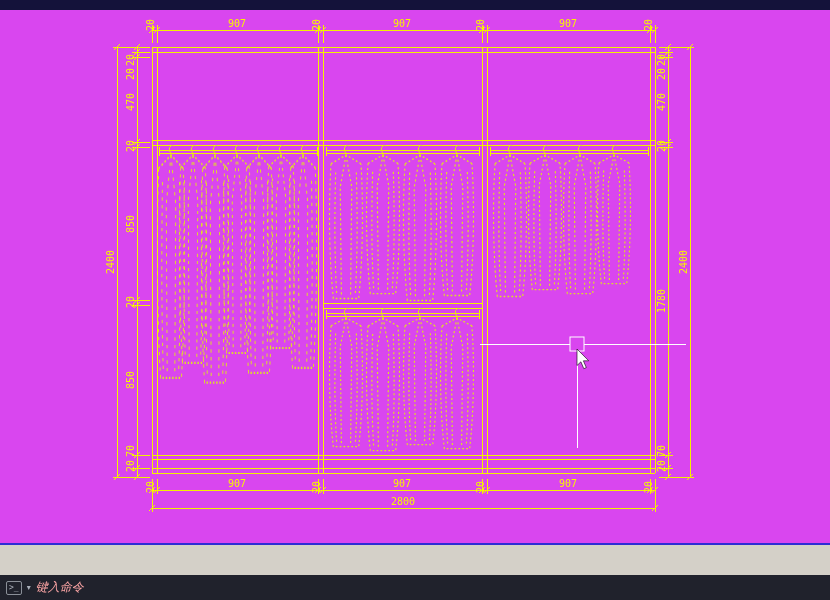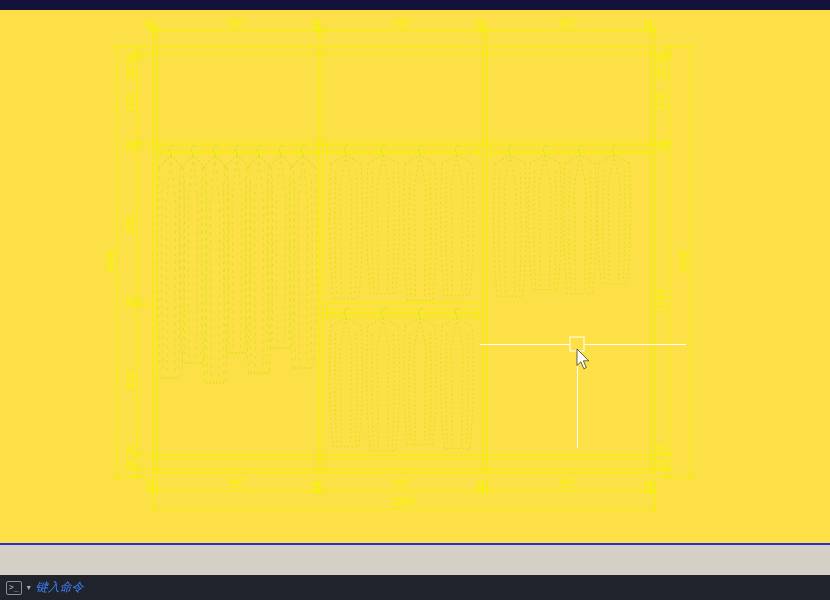--- a/index.html
+++ b/index.html
@@ -3,21 +3,21 @@
 <meta charset="utf-8">
 <style>
   * { margin:0; padding:0; box-sizing:border-box; }
   html,body { width:830px; height:600px; overflow:hidden; background:#000; }
   body { font-family:"DejaVu Sans", "Liberation Sans", sans-serif; }
 
   .screen { width:830px; height:600px; display:flex; flex-direction:column; }
 
   .titlebar { height:10px; background:#14123a; flex:0 0 auto; }
 
-  .canvas { height:533px; background:#fde047; position:relative; flex:0 0 auto; }
+  .canvas { height:533px; background:#d946ef; position:relative; flex:0 0 auto; }
   .canvas svg { display:block; }
 
   
   .y  { stroke:#f2f200; stroke-width:1; fill:none; }
   .crisp { shape-rendering:crispEdges; }
   .coat { stroke:#e0e022; stroke-width:1; fill:none; stroke-dasharray:1.5 1.9; }
   .hookln { stroke:#e0e022; stroke-width:1; fill:none; }
   .wh { stroke:#ffffff; stroke-width:1; fill:none; }
 
   text.dim {
@@ -38,21 +38,21 @@
     display:flex; align-items:center; gap:5px; padding:0 6px;
     font-size:12px;
   }
   .pbox {
     display:inline-block; border:1px solid #8a8f98; color:#aab0ba;
     font-family:"DejaVu Sans Mono",monospace; font-size:8px; line-height:10px;
     padding:1px 2px; border-radius:2px;
   }
   .caret { color:#aab0ba; font-size:8px; }
   .input-text {
-    color:#3b82f6; font-style:italic;
+    color:#fca5a5; font-style:italic;
     font-family:Liberation Mono, monospace;
   }
 </style>
 </head>
 <body>
 
 <div class="screen">
 
   <div class="titlebar"></div>
 

